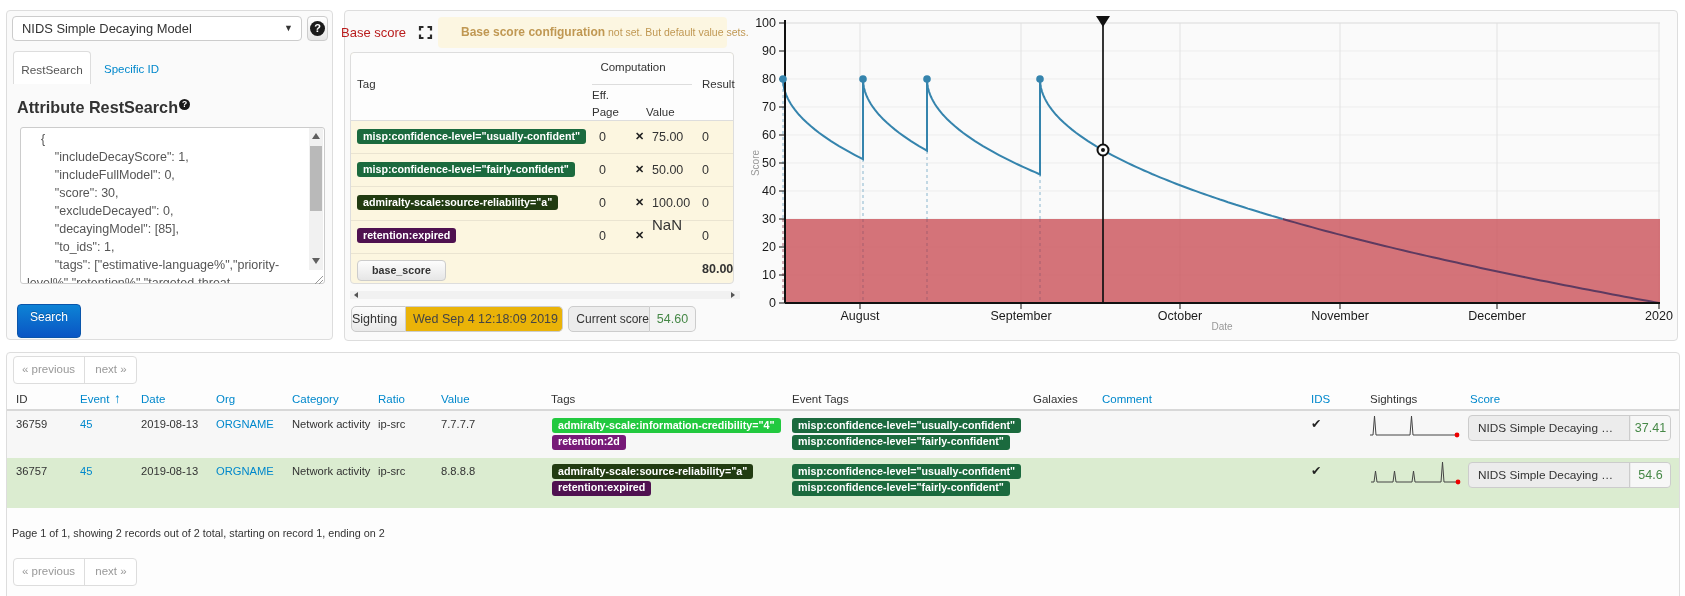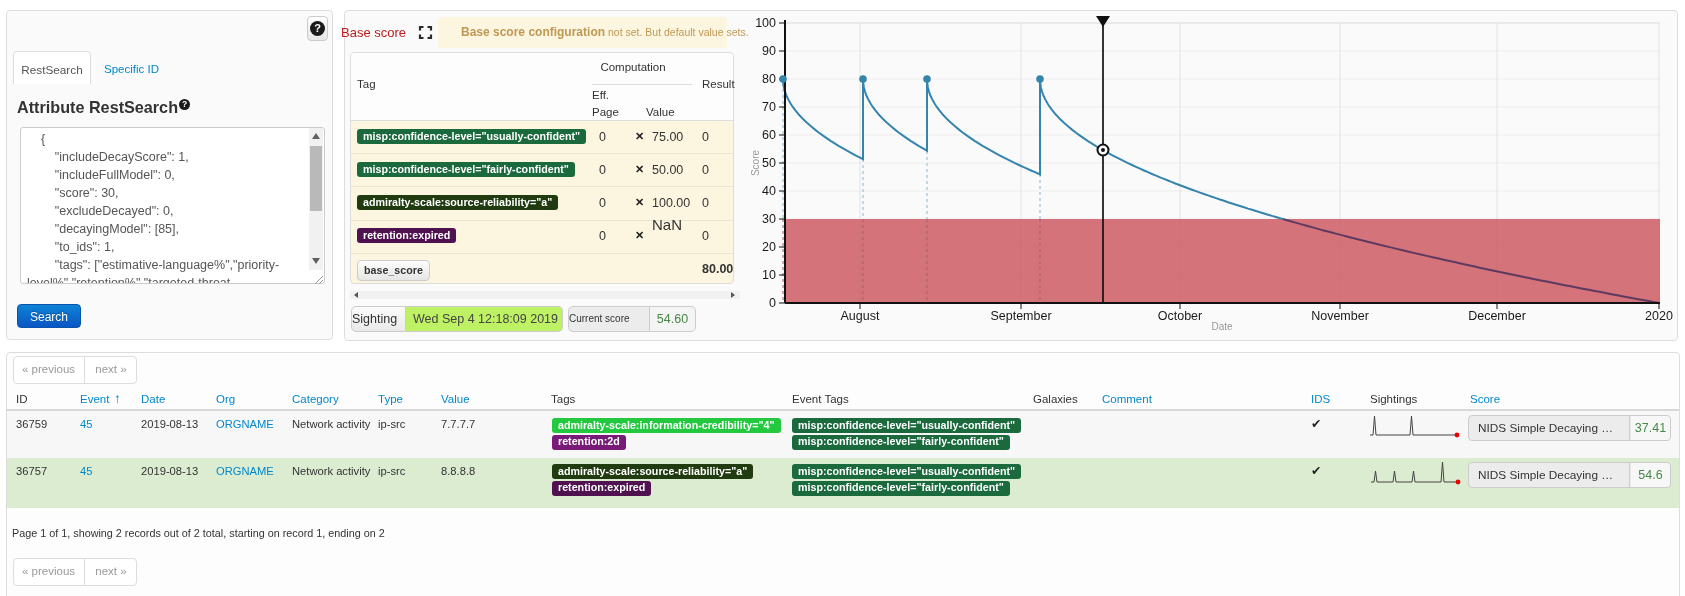--- a/index.html
+++ b/index.html
@@ -7,20 +7,21 @@
 .abs { position:absolute; white-space:nowrap; }
 .panel { position:absolute; background:#fafafa; border:1px solid #ddd; border-radius:4px; }
 .tag { position:absolute; color:#fff; font-weight:bold; font-size:10.7px; border-radius:3px; padding:1.5px 6px 2px; white-space:nowrap; line-height:11.5px; }
 .lnk { color:#0088cc; }
 .hb { font-weight:normal; font-size:11.5px; }
 </style></head>
 <body>
 <div id="page">
 
 <div class="panel" style="left:6px;top:10px;width:327px;height:330px"></div>
+<div class="abs" style="left:12px;top:16px;width:290px;height:25px;background:#fff;border:1px solid #ccc;border-radius:4px;font-size:12.9px;color:#333;line-height:23px;padding-left:9px">NIDS Simple Decaying Model<span style="position:absolute;right:8px;top:0;font-size:9px;color:#333;line-height:23px">▼</span></div>
 <div class="abs" style="left:307px;top:16px;width:21px;height:25px;background:linear-gradient(#ffffff,#e6e6e6);border:1px solid #ccc;border-radius:4px">
       <span style="position:absolute;left:2px;top:3.5px;width:15px;height:15px;background:#1a1a1a;border-radius:50%;color:#fff;font-weight:bold;font-size:11px;text-align:center;line-height:15px">?</span>
     </div>
 
 <div class="abs" style="left:13px;top:51px;width:78px;height:33px;background:#fff;border:1px solid #ddd;border-bottom:none;border-radius:4px 4px 0 0;font-size:11.75px;color:#555;text-align:center;line-height:36px">RestSearch</div>
 <div class="abs lnk" style="left:104px;top:51px;height:33px;font-size:11.5px;line-height:36px">Specific ID</div>
 
 <div class="abs" style="left:17px;top:98px;font-size:16.2px;font-weight:bold;color:#333">Attribute RestSearch<span style="position:relative;top:-6px;display:inline-block;width:11px;height:11px;background:#1a1a1a;border-radius:50%;color:#fff;font-size:8.5px;font-weight:bold;text-align:center;line-height:11px;margin-left:1px;letter-spacing:0">?</span></div>
 
 <div class="abs" style="left:20px;top:127px;width:305px;height:157px;background:#fff;border:1px solid #ccc;border-radius:3px;overflow:hidden">
@@ -35,21 +36,21 @@
 level%","retention%","targeted-threat-</pre>
 </div>
 <div class="abs" style="left:309px;top:128px;width:14px;height:142px;background:#f1f1f1"></div>
 <div class="abs" style="left:310px;top:146px;width:12px;height:65px;background:#b9b9b9"></div>
 <div class="abs" style="left:312px;top:133px;width:0;height:0;border-left:4px solid transparent;border-right:4px solid transparent;border-bottom:6px solid #606060"></div>
 <div class="abs" style="left:312px;top:258px;width:0;height:0;border-left:4px solid transparent;border-right:4px solid transparent;border-top:6px solid #606060"></div>
 <svg class="abs" style="left:313px;top:274px" width="11" height="11">
       <path d="M2 10 L10 2 M6 10 L10 6" stroke="#999" stroke-width="1" fill="none"></path>
     </svg>
 
-<div class="abs" style="left:17px;top:304px;width:64px;height:24px;background:linear-gradient(#0d83d5,#0a55c4);border:1px solid #0a55aa;border-radius:4px;color:#fff;font-size:12px;text-align:center;line-height:24px;text-shadow:0 -1px 0 rgba(0,0,0,0.25)">Search</div>
+<div class="abs" style="left:17px;top:304px;width:64px;height:34px;background:linear-gradient(#0d83d5,#0a55c4);border:1px solid #0a55aa;border-radius:4px;color:#fff;font-size:12px;text-align:center;line-height:24px;text-shadow:0 -1px 0 rgba(0,0,0,0.25)">Search</div>
 
 <div class="panel" style="left:344px;top:10px;width:1334px;height:331px"></div>
 
 <div class="abs" style="left:341px;top:25px;font-size:13px;font-weight:normal;color:#b91c1c">Base score</div>
 <svg class="abs" style="left:418px;top:25px;overflow:visible" width="15" height="15">
       <path d="M2 5.5 V2 H5.5 M9.5 2 H13 V5.5 M13 9.5 V13 H9.5 M5.5 13 H2 V9.5" stroke="#2a2a2a" stroke-width="2.2" fill="none"></path>
     </svg>
 <div class="abs" style="left:438px;top:17px;width:289px;height:31px;background:#fcf6e1;border-radius:4px;font-size:11px;color:#c09853;line-height:31px;padding-left:23px"><b style="font-size:12px">Base score configuration</b><span style="font-size:10.5px"> not set. But default value sets.</span></div>
 
 <div class="abs" style="left:350px;top:52px;width:384px;height:232px;background:#fcf6e0;border:1px solid #ddd;border-radius:4px"></div>
@@ -80,30 +81,30 @@
 <div class="abs" style="left:702px;top:163px;font-size:12.5px;color:#333">0</div>
 <div class="abs" style="left:599px;top:196px;font-size:12.5px;color:#333">0</div>
 <div class="abs" style="left:635px;top:196px;font-size:11px;font-weight:bold;color:#222">✕</div>
 <div class="abs" style="left:652px;top:196px;font-size:12.5px;color:#333">100.00</div>
 <div class="abs" style="left:702px;top:196px;font-size:12.5px;color:#333">0</div>
 <div class="abs" style="left:599px;top:229px;font-size:12.5px;color:#333">0</div>
 <div class="abs" style="left:635px;top:229px;font-size:11px;font-weight:bold;color:#222">✕</div>
 <div class="abs" style="left:652px;top:216px;font-size:15px;color:#333">NaN</div>
 <div class="abs" style="left:702px;top:229px;font-size:12.5px;color:#333">0</div>
 
-<div class="abs" style="left:357px;top:260px;height:21px;background:linear-gradient(#fdfdfd,#e6e6e6);border:1px solid #ccc;border-radius:4px;font-size:10.7px;font-weight:bold;color:#333;line-height:19px;padding:0 6px">base_score</div>
+<div class="abs" style="left:357px;top:260px;height:21px;background:linear-gradient(#fdfdfd,#e6e6e6);border:1px solid #ccc;border-radius:4px;font-size:10.7px;font-weight:bold;color:#333;line-height:19px;padding:0 14px">base_score</div>
 <div class="abs" style="left:702px;top:262px;font-size:12.5px;font-weight:bold;color:#333">80.00</div>
 
 <div class="abs" style="left:350px;top:290.5px;width:390px;height:8.5px;background:#f1f1f1"></div>
 <div class="abs" style="left:354px;top:291.5px;width:0;height:0;border-top:3.2px solid transparent;border-bottom:3.2px solid transparent;border-right:4.5px solid #555"></div>
 <div class="abs" style="left:731px;top:291.5px;width:0;height:0;border-top:3.2px solid transparent;border-bottom:3.2px solid transparent;border-left:4.5px solid #555"></div>
 
 <div class="abs" style="left:351px;top:306px;width:55px;height:26px;background:linear-gradient(#fbfbfb,#e9e9e9);border:1px solid #ccc;border-radius:5px 0 0 5px;font-size:12.5px;color:#333;text-align:left;line-height:24px">Sighting</div>
-<div class="abs" style="left:406px;top:306px;width:157px;height:26px;background:#bef264;border:1px solid #ccc;border-left:none;border-radius:0 5px 5px 0;font-size:12.5px;color:#444;line-height:24px;padding-left:7px">Wed Sep 4 12:18:09 2019</div>
-<div class="abs" style="left:568px;top:306px;width:82px;height:26px;background:#ececec;border:1px solid #ccc;border-radius:5px 0 0 5px;font-size:10px;color:#333;text-align:left;line-height:24px">Current score</div>
+<div class="abs" style="left:406px;top:306px;width:157px;height:26px;background:#eab308;border:1px solid #ccc;border-left:none;border-radius:0 5px 5px 0;font-size:12.5px;color:#444;line-height:24px;padding-left:7px">Wed Sep 4 12:18:09 2019</div>
+<div class="abs" style="left:568px;top:306px;width:82px;height:26px;background:#ececec;border:1px solid #ccc;border-radius:5px 0 0 5px;font-size:12px;color:#333;text-align:right;line-height:24px">Current score</div>
 <div class="abs" style="left:650px;top:306px;width:46px;height:26px;background:#f4f4f4;border:1px solid #ccc;border-left:none;border-radius:0 5px 5px 0;font-size:12.5px;color:#468847;text-align:center;line-height:24px">54.60</div>
 
 <svg width="1685" height="596" viewBox="0 0 1685 596" style="position:absolute;left:0;top:0">
 <line x1="785" y1="275" x2="1660" y2="275" stroke="#ededed" stroke-width="1"></line>
       <line x1="785" y1="247" x2="1660" y2="247" stroke="#ededed" stroke-width="1"></line>
       <line x1="785" y1="219" x2="1660" y2="219" stroke="#ededed" stroke-width="1"></line>
       <line x1="785" y1="191" x2="1660" y2="191" stroke="#ededed" stroke-width="1"></line>
       <line x1="785" y1="163" x2="1660" y2="163" stroke="#ededed" stroke-width="1"></line>
       <line x1="785" y1="135" x2="1660" y2="135" stroke="#ededed" stroke-width="1"></line>
       <line x1="785" y1="107" x2="1660" y2="107" stroke="#ededed" stroke-width="1"></line>
@@ -184,21 +185,21 @@
 <div class="abs" style="left:85px;top:356px;width:52px;height:28px;font-size:11.5px;color:#999;text-align:center;line-height:27px">next »</div>
 
 <div class="abs" style="left:7px;top:411px;width:1672px;height:47px;background:#f7f7f7"></div>
 <div class="abs" style="left:7px;top:458px;width:1672px;height:50px;background:#dbecd0"></div>
 <div class="abs" style="left:7px;top:409px;width:1672px;height:2px;background:#d8d8d8"></div>
 <div class="abs hb" style="left:16px;top:393px;color:#333">ID</div>
 <div class="abs hb" style="left:80px;top:393px;color:#0088cc">Event</div>
 <div class="abs hb" style="left:141px;top:393px;color:#0088cc">Date</div>
 <div class="abs hb" style="left:216px;top:393px;color:#0088cc">Org</div>
 <div class="abs hb" style="left:292px;top:393px;color:#0088cc">Category</div>
-<div class="abs hb" style="left:378px;top:393px;color:#0088cc">Type</div>
+<div class="abs hb" style="left:378px;top:393px;color:#0088cc">Ratio</div>
 <div class="abs hb" style="left:441px;top:393px;color:#0088cc">Value</div>
 <div class="abs hb" style="left:551px;top:393px;color:#333">Tags</div>
 <div class="abs hb" style="left:792px;top:393px;color:#333">Event Tags</div>
 <div class="abs hb" style="left:1033px;top:393px;color:#333">Galaxies</div>
 <div class="abs hb" style="left:1102px;top:393px;color:#0088cc">Comment</div>
 <div class="abs hb" style="left:1311px;top:393px;color:#0088cc">IDS</div>
 <div class="abs hb" style="left:1370px;top:393px;color:#333">Sightings</div>
 <div class="abs hb" style="left:1470px;top:393px;color:#0088cc">Score</div>
 <div class="abs" style="left:114px;top:391px;font-size:13.5px;font-weight:bold;color:#0088cc">↑</div>
 <div class="abs" style="left:16px;top:418px;font-size:11.2px;color:#333">36759</div>

